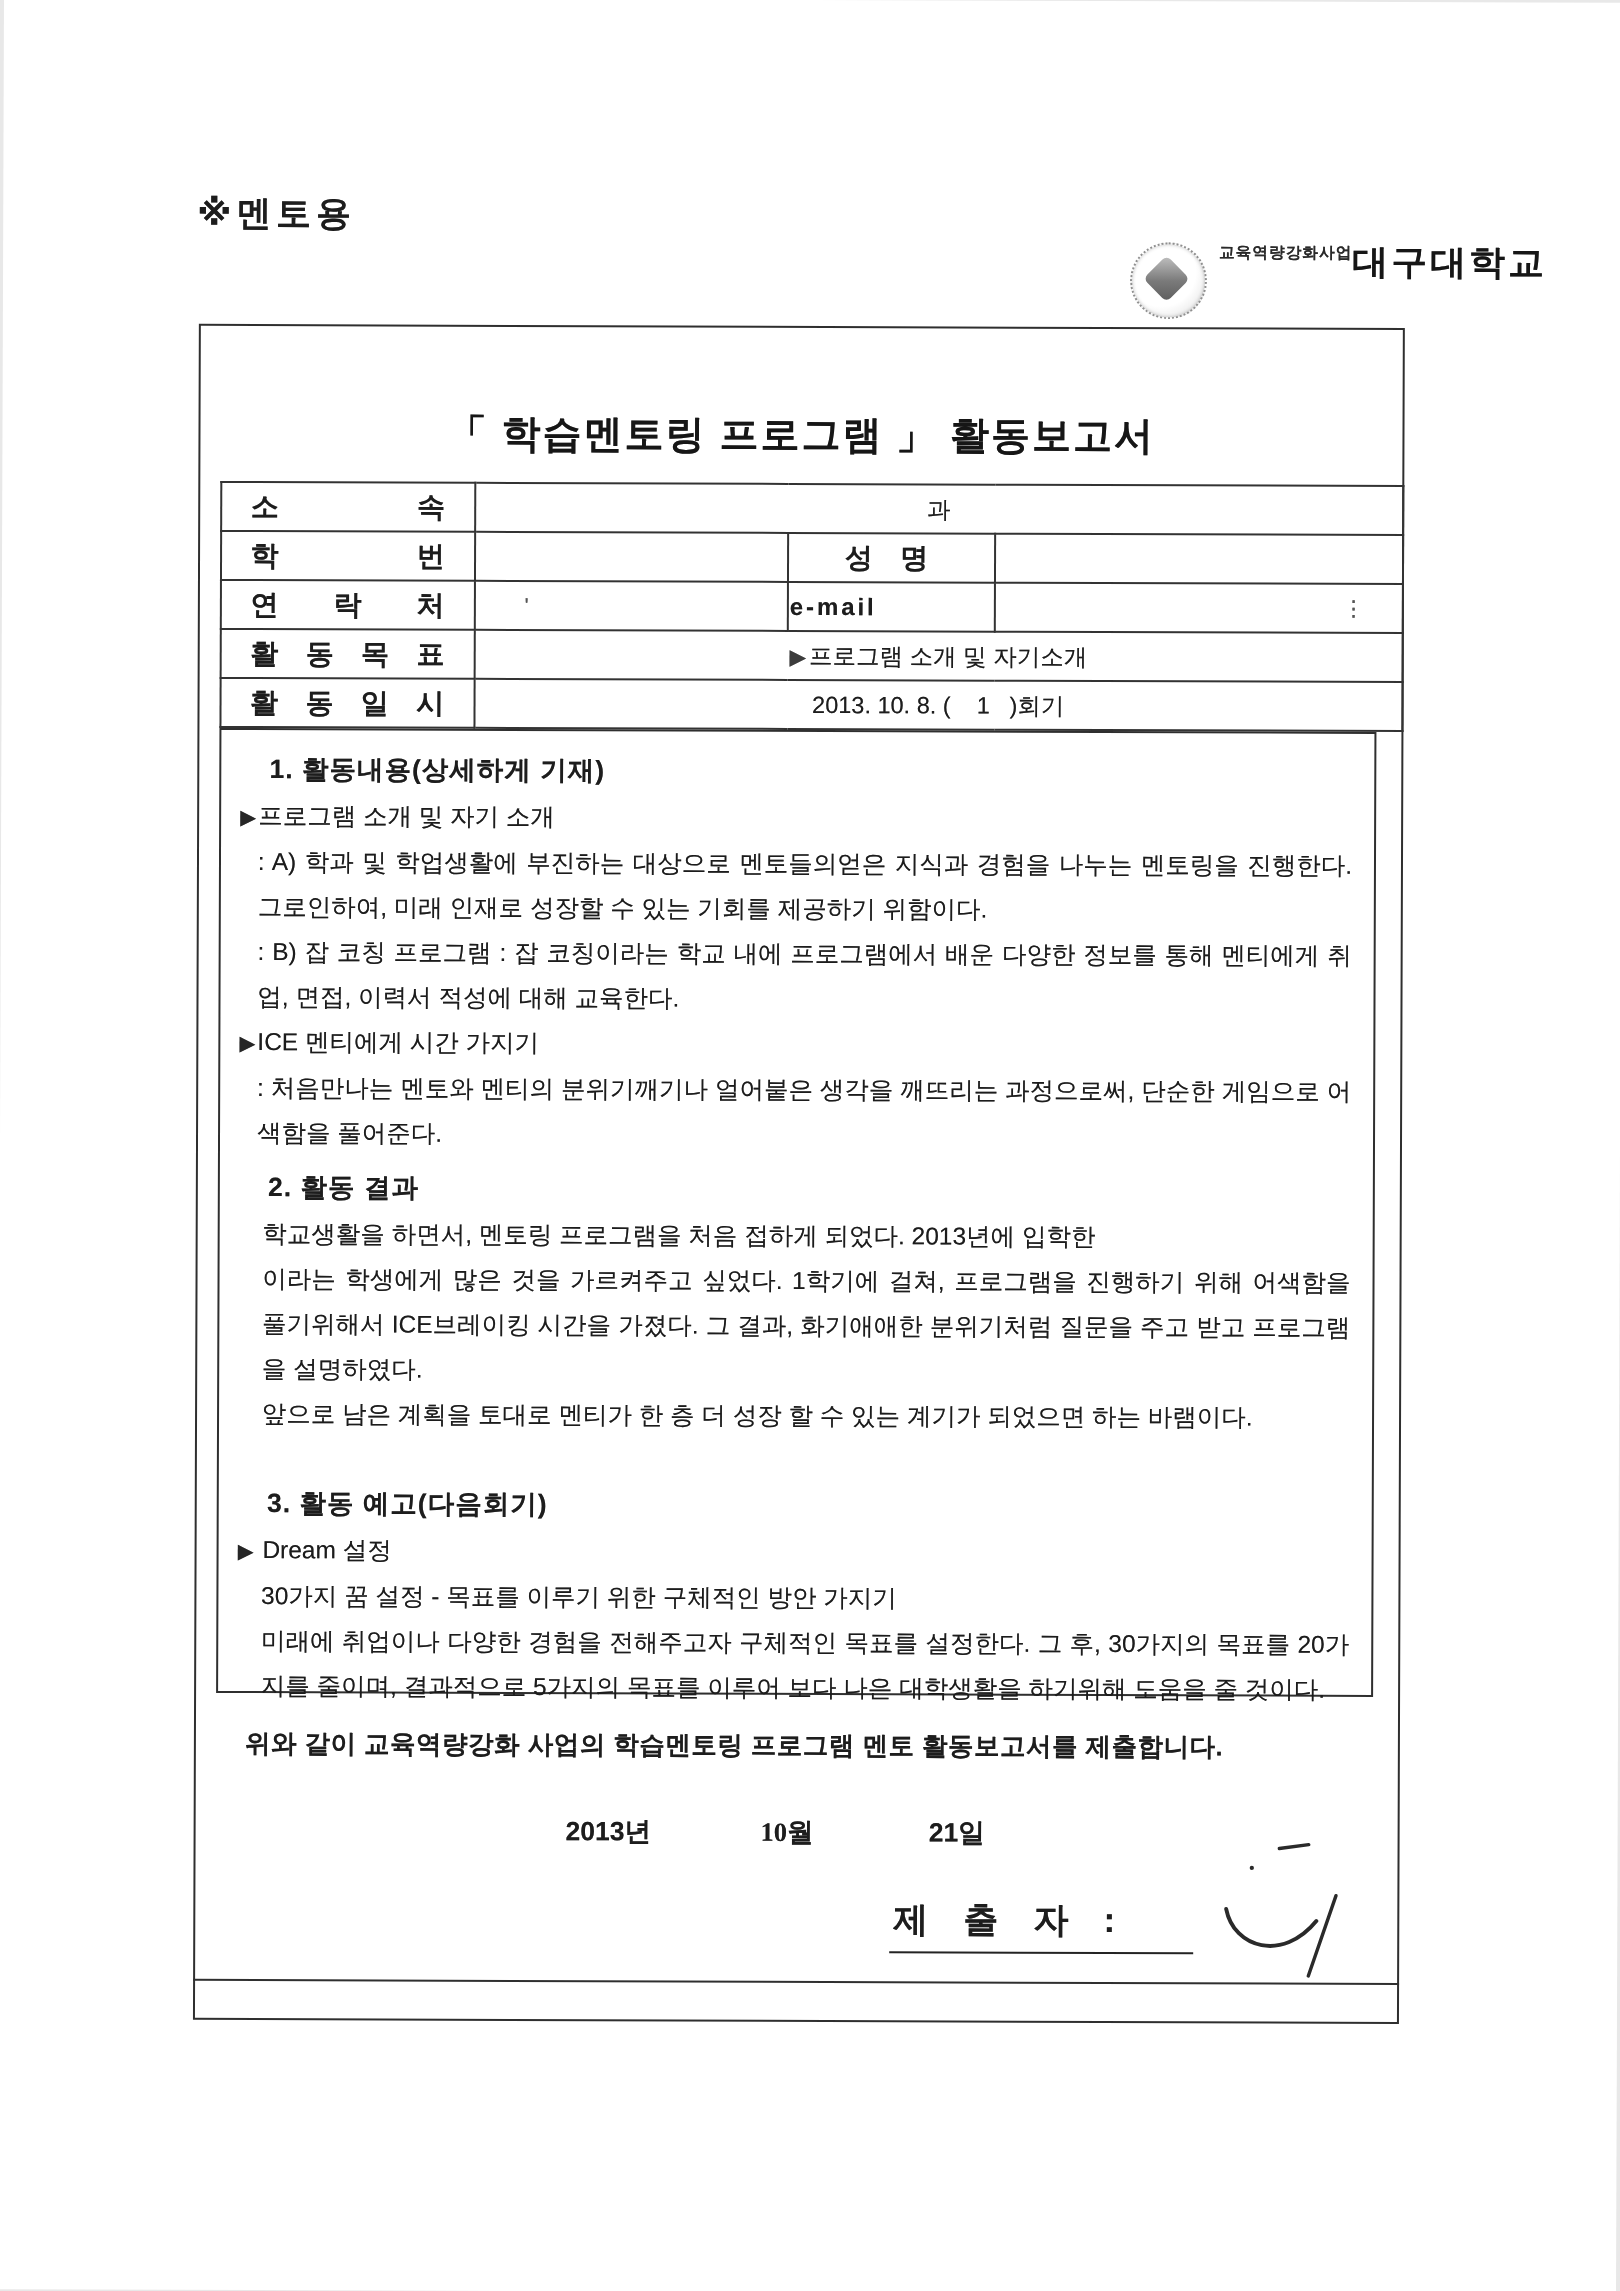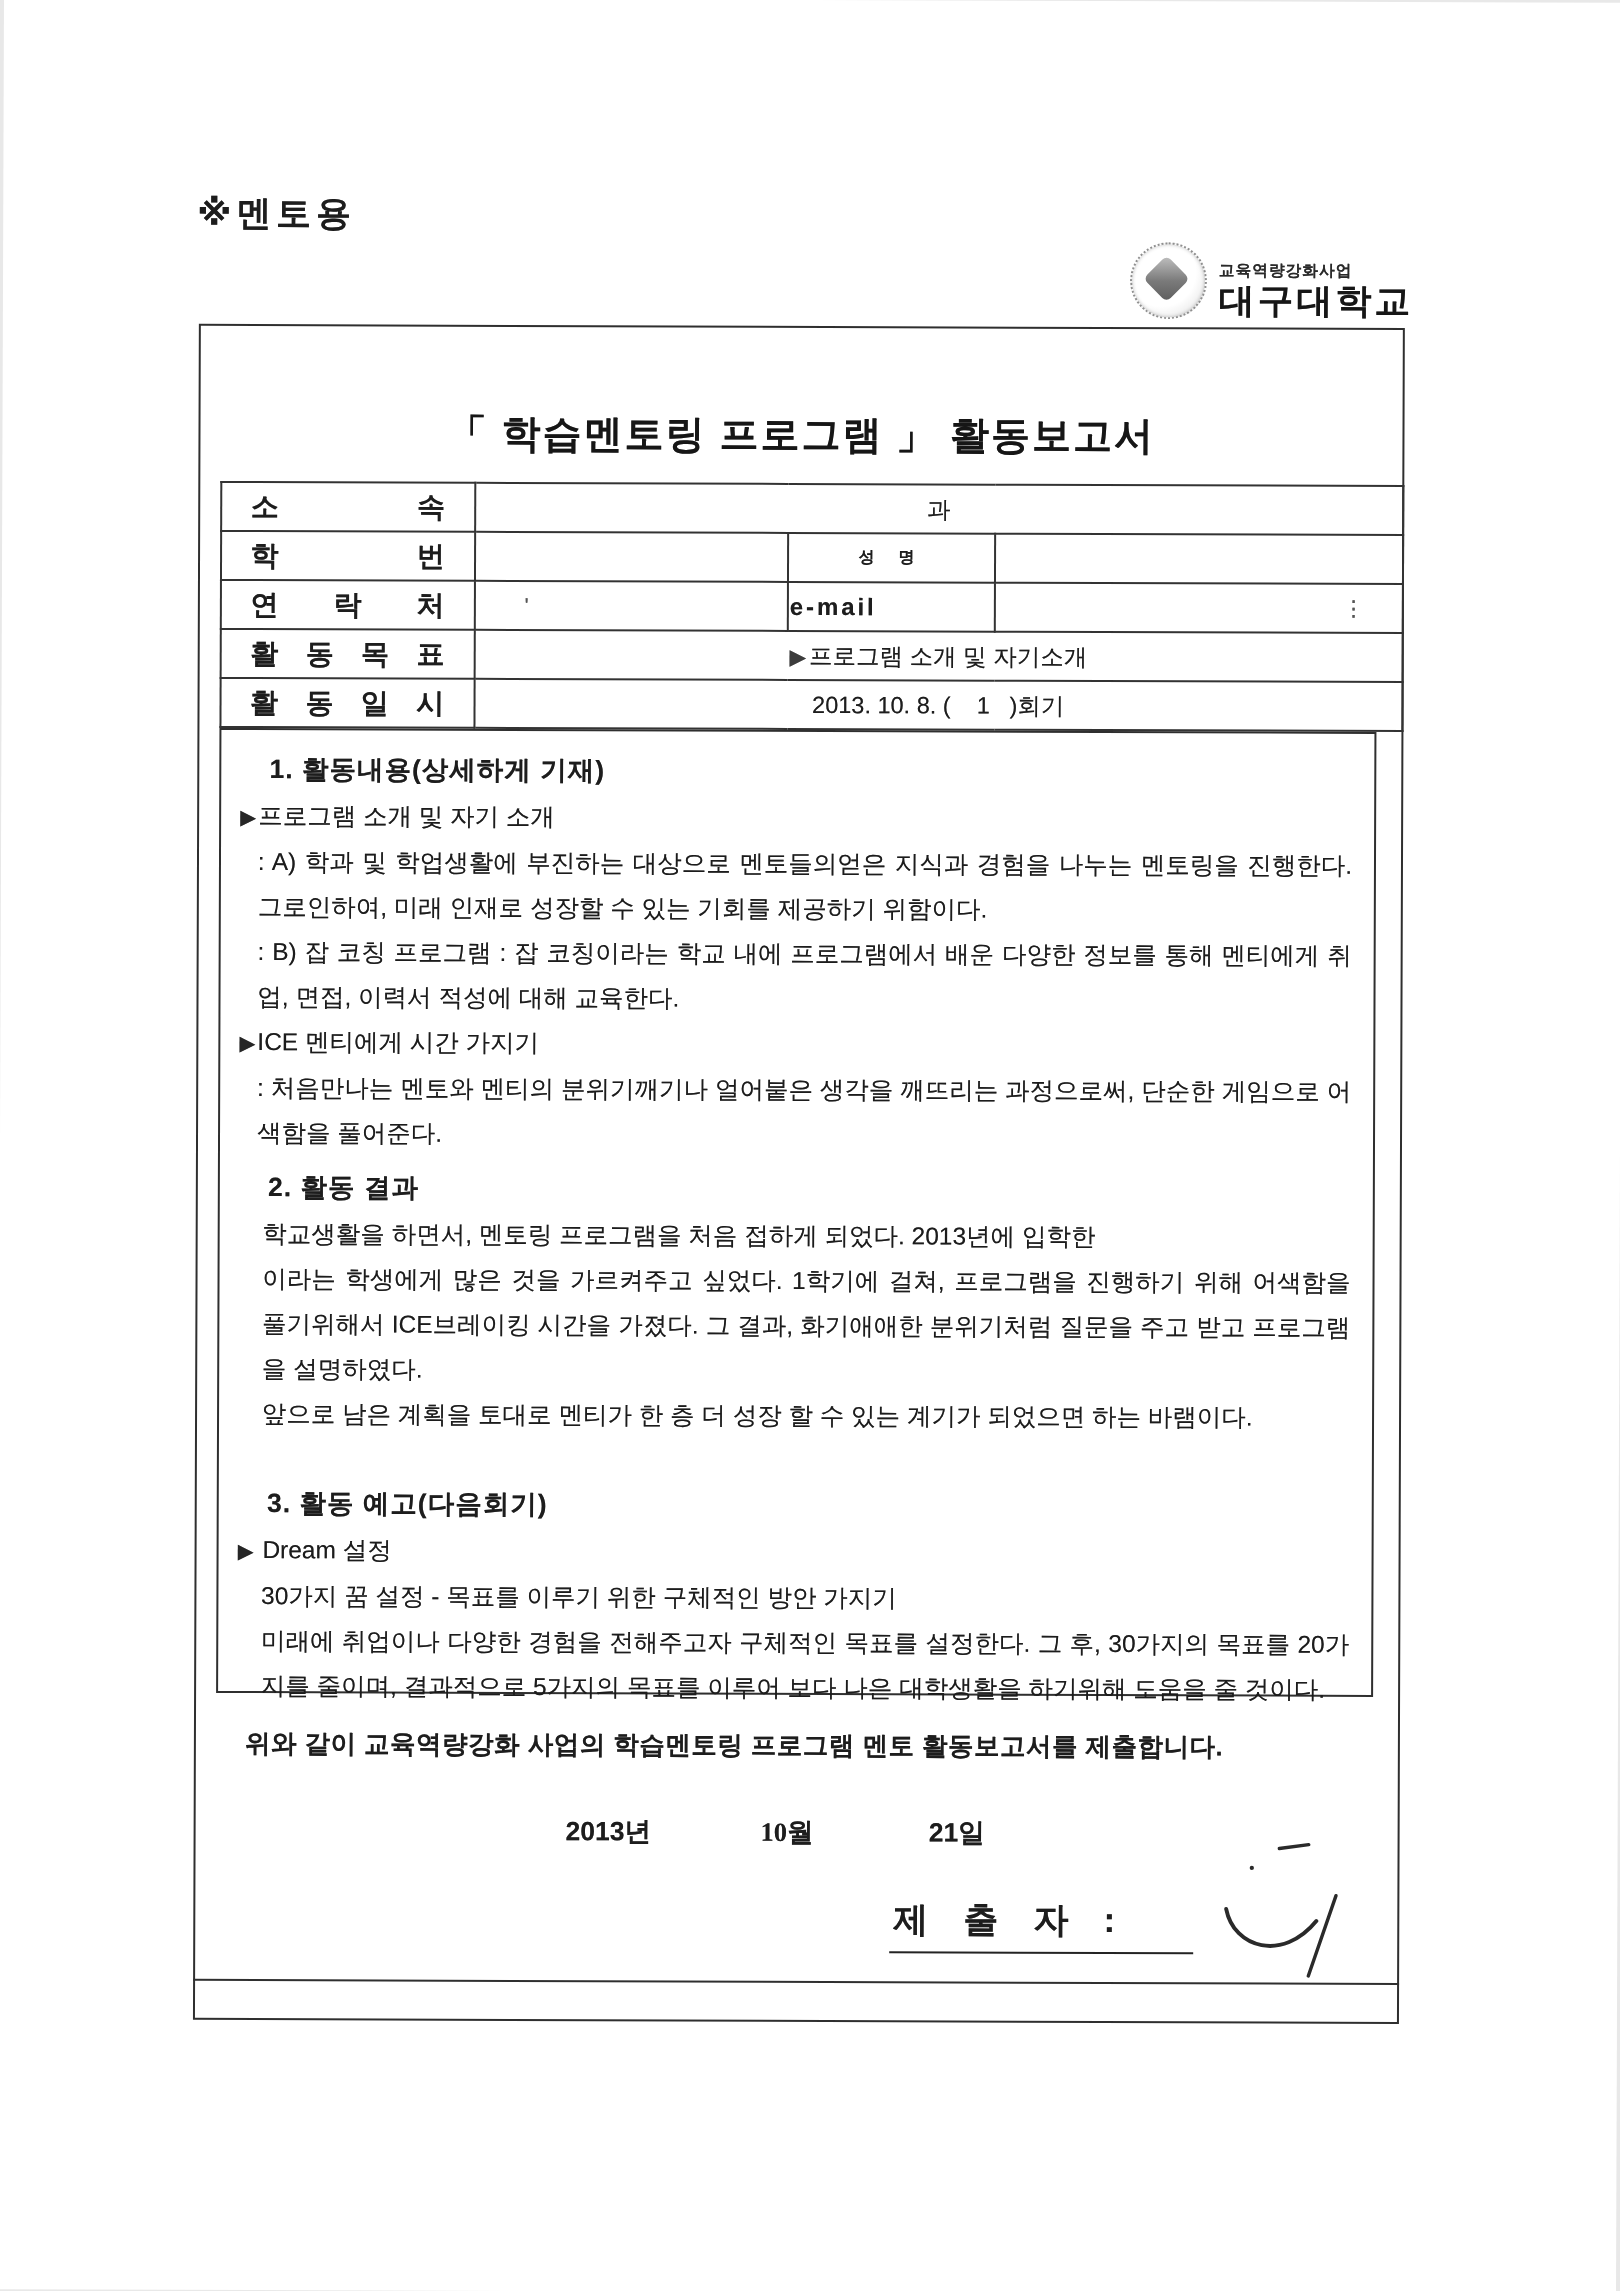--- a/index.html
+++ b/index.html
@@ -16,31 +16,31 @@
   .emblem{
     position:relative;width:73px;height:73px;border-radius:50%;
     border:2.9px dotted #8f8f8f;background:radial-gradient(circle at 40% 38%, #ffffff 55%, #d9d9d9 100%);
     box-shadow:inset 0 0 3.9px rgba(0,0,0,.25);
   }
   .emblem .gem{
     position:absolute;left:17.6px;top:17.6px;width:33px;height:33px;border-radius:5.9px;
     background:linear-gradient(135deg,#c2c2c2 0%,#7a7a7a 55%,#5d5d5d 100%);
     transform:rotate(45deg);
   }
-  .logo-text{margin-left:11.8px;display:flex;flex-direction:column;margin-top:18px;}
+  .logo-text{margin-left:11.8px;display:flex;flex-direction:row;}
   .logo-small{font-size:15.7px;font-weight:700;letter-spacing:1px;color:#2a2a2a;}
   .logo-big{font-size:36px;font-weight:800;letter-spacing:2.9px;color:#161616;line-height:1.1;transform:scaleY(.96);transform-origin:left top;}
   
   .outer-box{position:absolute;left:196px;top:326px;width:1206px;height:1696px;border:2px solid #2f2f2f;box-sizing:border-box;}
   .form-title{position:absolute;left:0;right:0;top:80px;text-align:center;font-size:39px;font-weight:800;letter-spacing:2px;color:#161616;}
   
   table.info{position:absolute;left:19.6px;top:155px;width:1184px;border-collapse:collapse;table-layout:fixed;}
   table.info td{border:2px solid #333;height:49px;box-sizing:border-box;vertical-align:middle;}
   td.lbl{font-size:28px;font-weight:700;padding:0 29px;text-align:justify;text-align-last:justify;}
-  td.lbl2{font-size:16px;font-weight:700;text-align:center;letter-spacing:9.8px;}
+  td.lbl2{font-size:28px;font-weight:700;text-align:center;letter-spacing:9.8px;}
   td.email-lbl{font-size:24px;font-weight:600;text-align:left;letter-spacing:2.9px;}
   td.val{font-size:23.5px;text-align:center;}
   td.val-left{font-size:21.6px;text-align:left;padding-left:49px;color:#555;}
   td.val-right-mark{font-size:21.6px;text-align:right;padding-right:37px;color:#555;}
   td.pre{white-space:pre;}
   .goal-bullet{color:#3c3c3c;font-size:21.6px;margin-right:2.9px;}
   
   .content-box{position:absolute;left:19.6px;top:402px;width:1157px;height:965px;border:2px solid #2f2f2f;box-sizing:border-box;padding:7.8px 21.6px 0 15.7px;}
   .sec-h{font-size:26.5px;font-weight:700;padding-left:33px;margin:13.7px 0 5.9px 0;letter-spacing:1px;}
   .sec-h.gap{margin-top:49px;}

